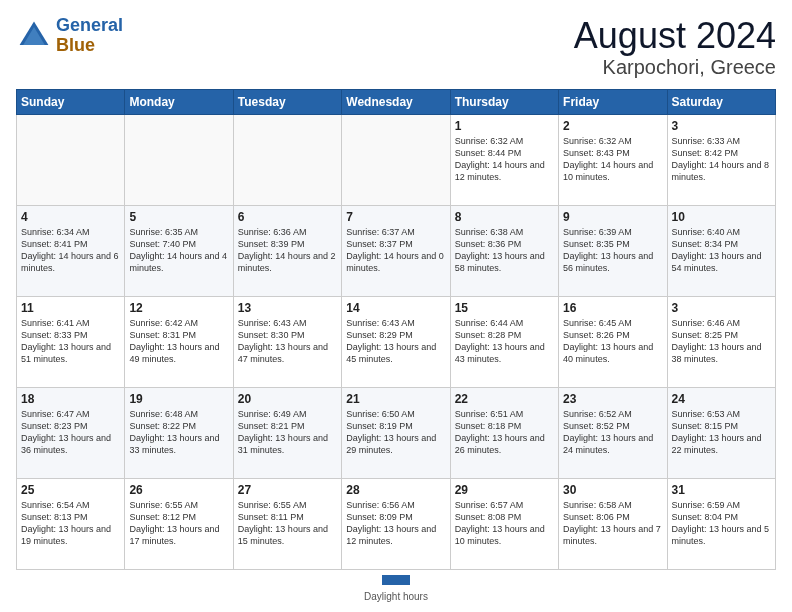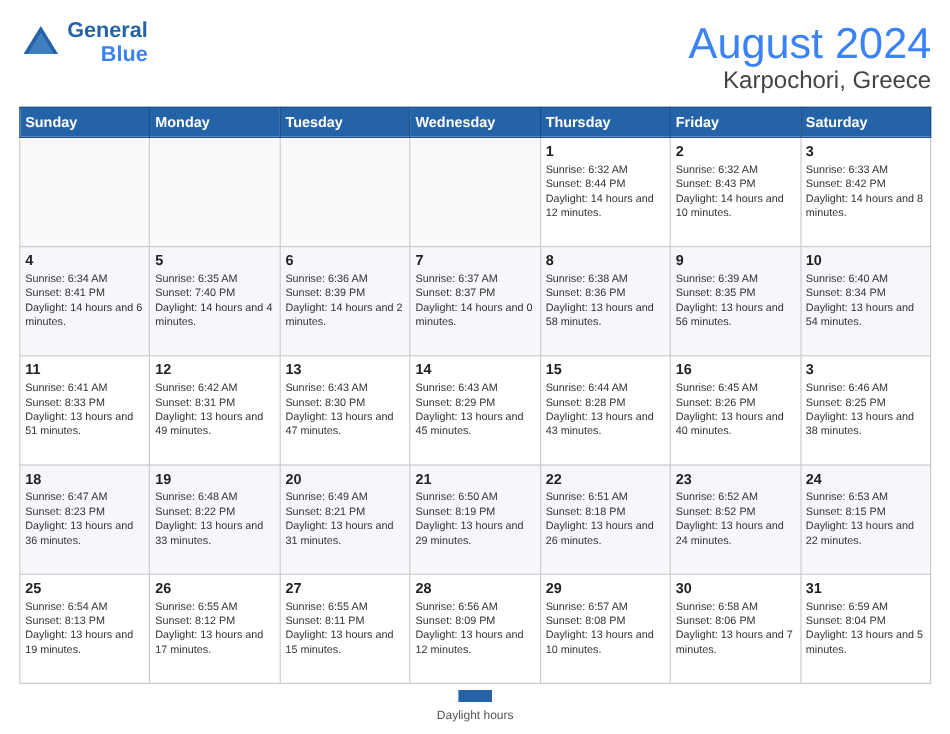--- a/index.html
+++ b/index.html
@@ -26,36 +26,35 @@
     .logo {
       display: flex;
       align-items: center;
       gap: 4px;
     }
     .logo-text {
       font-size: 18px;
       font-weight: bold;
       color: #333;
       line-height: 1.1;
-      text-align: right;
     }
     .logo-text span {
       color: #2563a8;
     }
     .logo-icon {
       width: 36px;
       height: 36px;
     }
     .title-block {
       text-align: right;
     }
     .main-title {
       font-size: 36px;
       font-weight: normal;
-      color: #3b82f6;
+      color: #0f172a;
       line-height: 1.1;
     }
     .subtitle {
       font-size: 20px;
       color: #444;
     }
     .calendar {
       flex: 1;
       border: 1px solid #ccc;
       border-collapse: collapse;
@@ -122,21 +121,21 @@
 
 <div class="page">
   <div class="header">
     <div class="logo">
       <svg class="logo-icon" viewBox="0 0 40 40">
         <polygon points="20,4 36,30 4,30" fill="#2563a8"></polygon>
         <polygon points="20,10 32,30 8,30" fill="#5b9bd5" opacity="0.5"></polygon>
       </svg>
       <div class="logo-text">
         <div><span>General</span></div>
-        <div><span style="color:#3b82f6;font-weight:bold;">Blue</span></div>
+        <div><span style="color:#a16207;font-weight:bold;">Blue</span></div>
       </div>
     </div>
     <div class="title-block">
       <div class="main-title">August 2024</div>
       <div class="subtitle">Karpochori, Greece</div>
     </div>
   </div>
 
   <table class="calendar">
     <thead>

